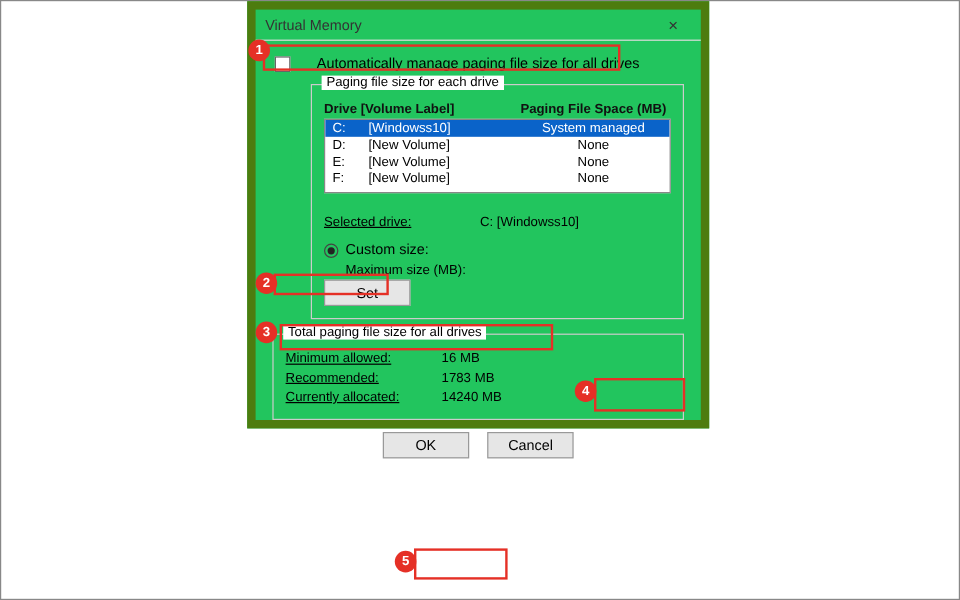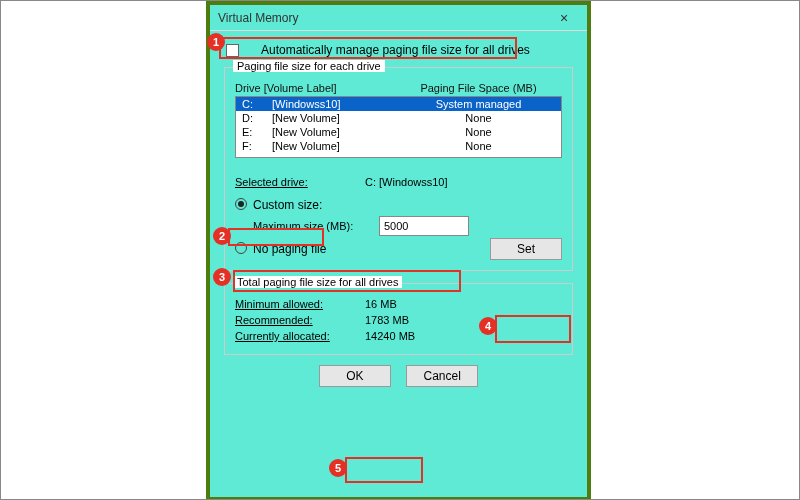--- a/index.html
+++ b/index.html
@@ -12,23 +12,23 @@
     height: 500px;
     position: relative;
     overflow: hidden;
     border: 1px solid #888;
   }
   .dialog {
     position: absolute;
     left: 205px;
     top: 0;
     width: 385px;
-    height: 500px;
-    background: #5eead4;
-    border: 4px solid #4d7c0f;
+    height: 356px;
+    background: #22c55e;
+    border: 7px solid #4d7c0f;
   }
   .titlebar {
     height: 26px;
     padding: 4px 8px;
     border-bottom: 1px solid #ddd;
     font-size: 12px;
     color: #333;
     display: flex;
     justify-content: space-between;
     align-items: center;
@@ -54,41 +54,42 @@
     left: 8px;
     background: #fff;
     padding: 0 4px;
     font-size: 11px;
   }
   .drive-header {
     display: flex;
     font-size: 11px;
     color: #111;
     padding: 2px 0;
+    font-weight: bold;
   }
   .drive-header .col-drive { width: 160px; }
   .drive-header .col-size { flex: 1; text-align: center; }
   .drive-list {
     border: 1px solid #888;
     height: 62px;
     overflow: hidden;
     background: #fff;
     font-size: 11px;
   }
   .drive-row {
     display: flex;
     padding: 1px 6px;
   }
   .drive-row.selected { background: #0a63c9; color: #fff; }
   .drive-row .col-letter { width: 30px; }
   .drive-row .col-label { width: 130px; }
   .drive-row .col-size { flex: 1; text-align: center; }
   .info-row { display: flex; padding: 2px 0; font-size: 11px; }
   .info-row .label { width: 130px; text-decoration: underline; }
-  .radio-row { display: flex; align-items: flex-start; gap: 6px; padding: 2px 0; }
+  .radio-row { display: flex; align-items: flex-end; gap: 6px; padding: 2px 0; }
   .radio-outer {
     width: 12px; height: 12px; border: 1px solid #444; border-radius: 50%;
     display: flex; align-items: center; justify-content: center; flex-shrink: 0;
   }
   .radio-inner { width: 6px; height: 6px; background: #222; border-radius: 50%; }
   .size-row { display: flex; align-items: center; padding: 2px 0 2px 18px; gap: 8px; font-size: 11px; }
   .size-row .label { width: 118px; }
   .text-input {
     width: 90px; height: 20px; border: 1px solid #888; padding: 2px 4px;
     font-size: 11px; font-family: inherit;
@@ -135,21 +136,21 @@
     <span class="close">×</span>
   </div>
 
   <div class="content">
 
     <label class="checkbox-row" style="position:relative;">
       <span class="checkbox-box"></span>
       <span>Automatically manage paging file size for all drives</span>
     </label>
 
-    <div class="groupbox" style="margin-top:8px; padding-top:12px;">
+    <div class="groupbox" style="margin-top:8px; padding-top:12px;margin-left:32px;">
       <span class="groupbox-title">Paging file size for each drive</span>
 
       <div class="drive-header">
         <span class="col-drive">Drive  [Volume Label]</span>
         <span class="col-size">Paging File Space (MB)</span>
       </div>
 
       <div class="drive-list">
         <div class="drive-row selected">
           <span class="col-letter">C:</span>
@@ -181,29 +182,24 @@
       </div>
 
       <div class="radio-row" style="margin-top:6px;">
         <span class="radio-outer">
             <span class="radio-inner"></span>
           </span>
         <span>Custom size:</span>
       </div>
       <div class="size-row">
         <span class="label">Maximum size (MB):</span>
-        <input class="text-input" value="5000" style="">
       </div>
 
 
       <div style="display:flex; justify-content:space-between; align-items:center;">
-        <div class="radio-row">
-          <span class="radio-outer"></span>
-          <span>No paging file</span>
-        </div>
         <button class="btn">Set</button>
       </div>
     </div>
 
     <div class="groupbox total-box" style="margin-top:12px; padding-top:12px;">
       <span class="groupbox-title">Total paging file size for all drives</span>
       <div class="info-row">
         <span class="label">Minimum allowed:</span>
         <span>16 MB</span>
       </div>

